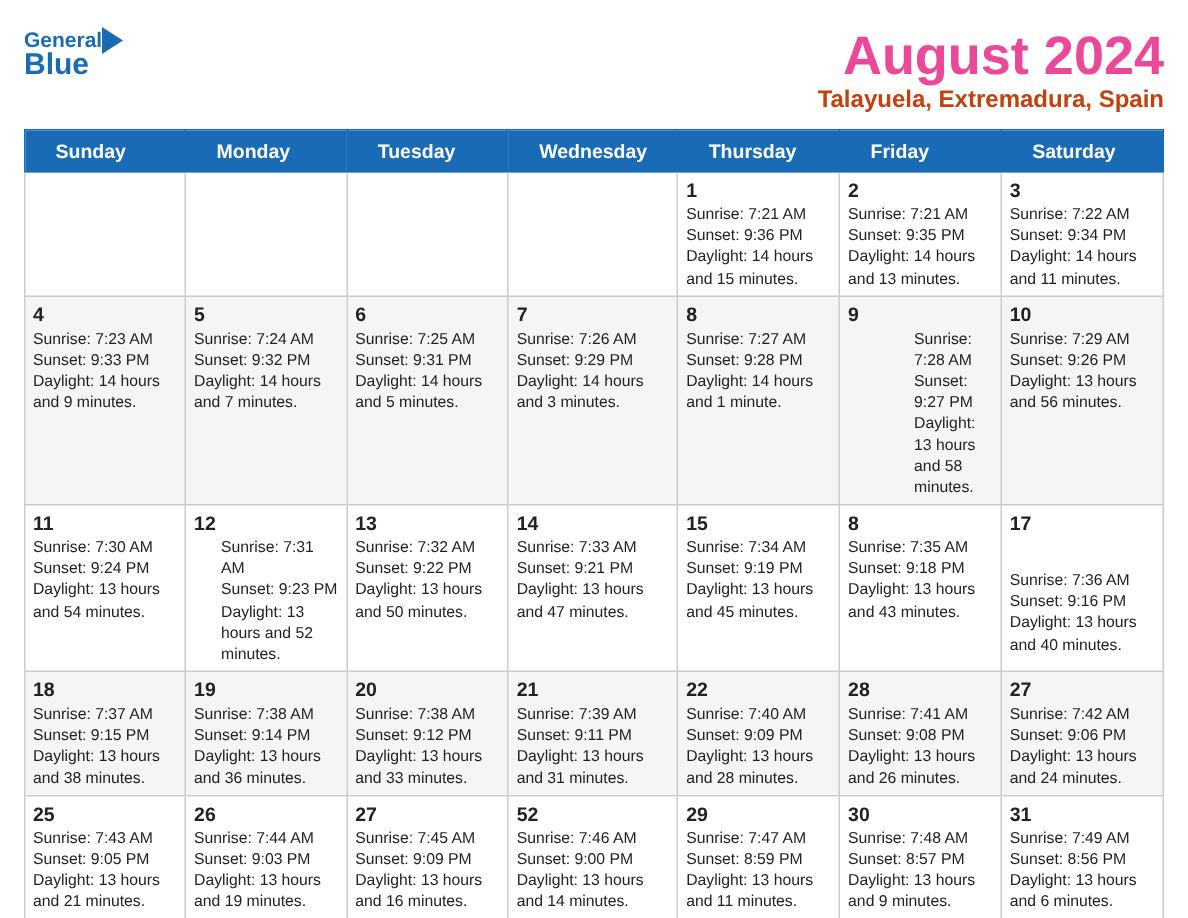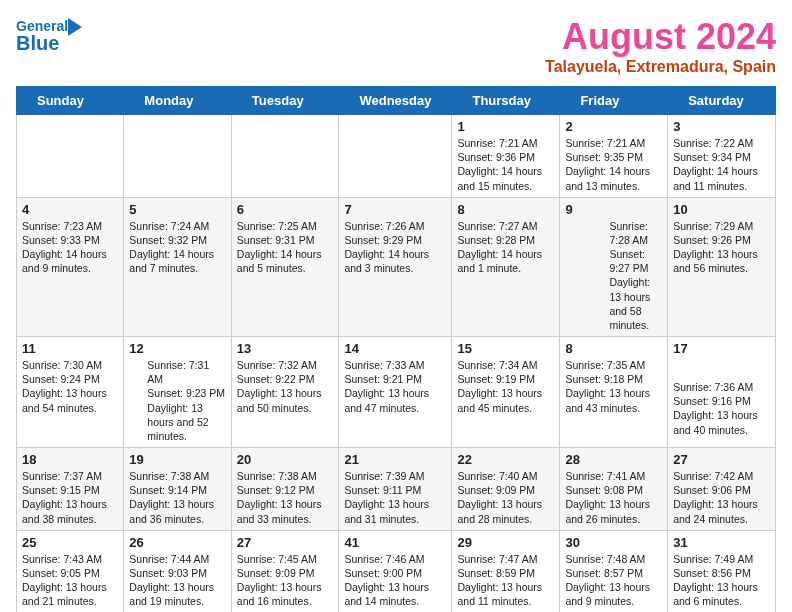--- a/index.html
+++ b/index.html
@@ -283,21 +283,21 @@
 Sunset: 9:03 PM
 Daylight: 13 hours and 19 minutes.</div>
         </td>
         <td>
           <span class="day-num">27</span>
           <div style="white-space: pre-line; line-height: 1.35;">Sunrise: 7:45 AM
 Sunset: 9:09 PM
 Daylight: 13 hours and 16 minutes.</div>
         </td>
         <td>
-          <span class="day-num">41</span>
+          <span class="day-num">52</span>
           <div style="white-space: pre-line; line-height: 1.35;">Sunrise: 7:46 AM
 Sunset: 9:00 PM
 Daylight: 13 hours and 14 minutes.</div>
         </td>
         <td>
           <span class="day-num">29</span>
           <div style="white-space: pre-line; line-height: 1.35;">Sunrise: 7:47 AM
 Sunset: 8:59 PM
 Daylight: 13 hours and 11 minutes.</div>
         </td>

